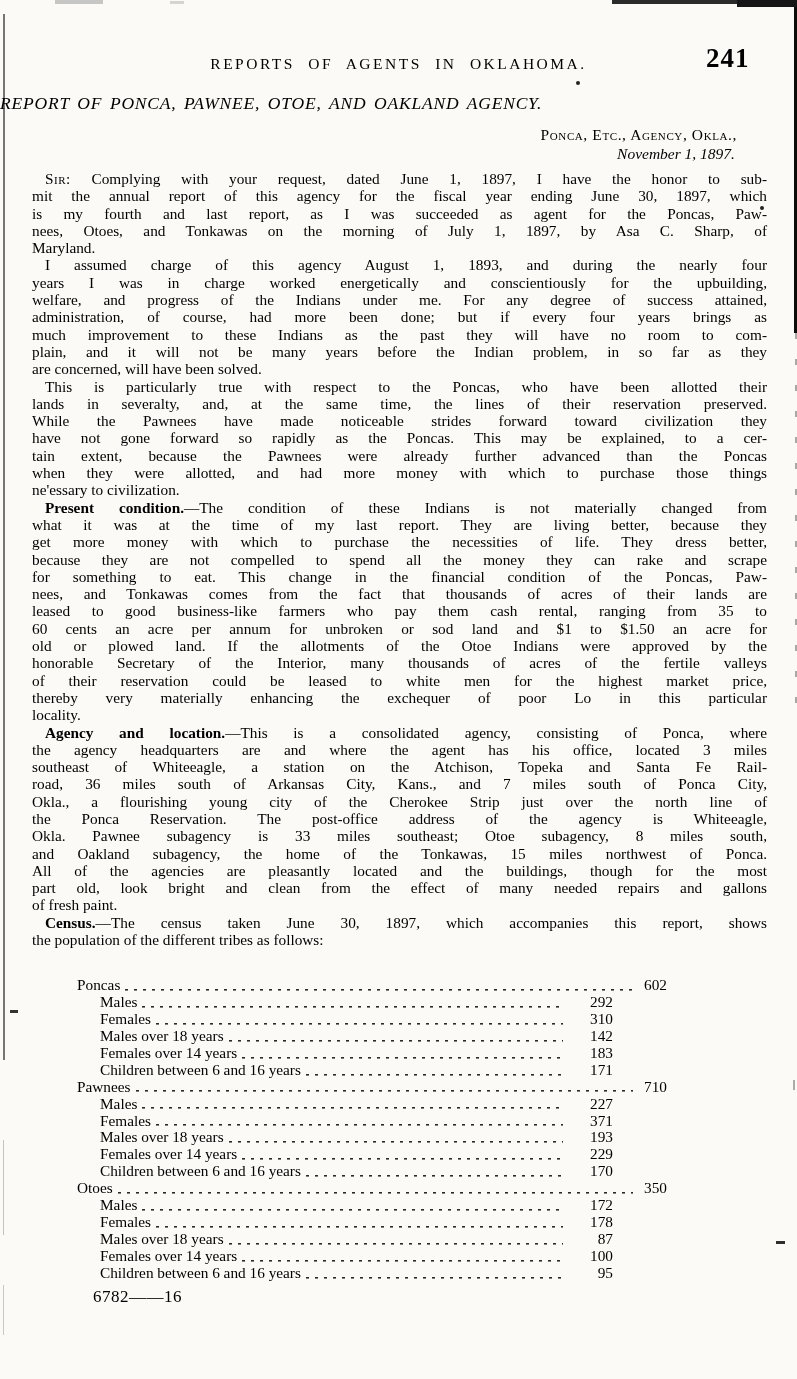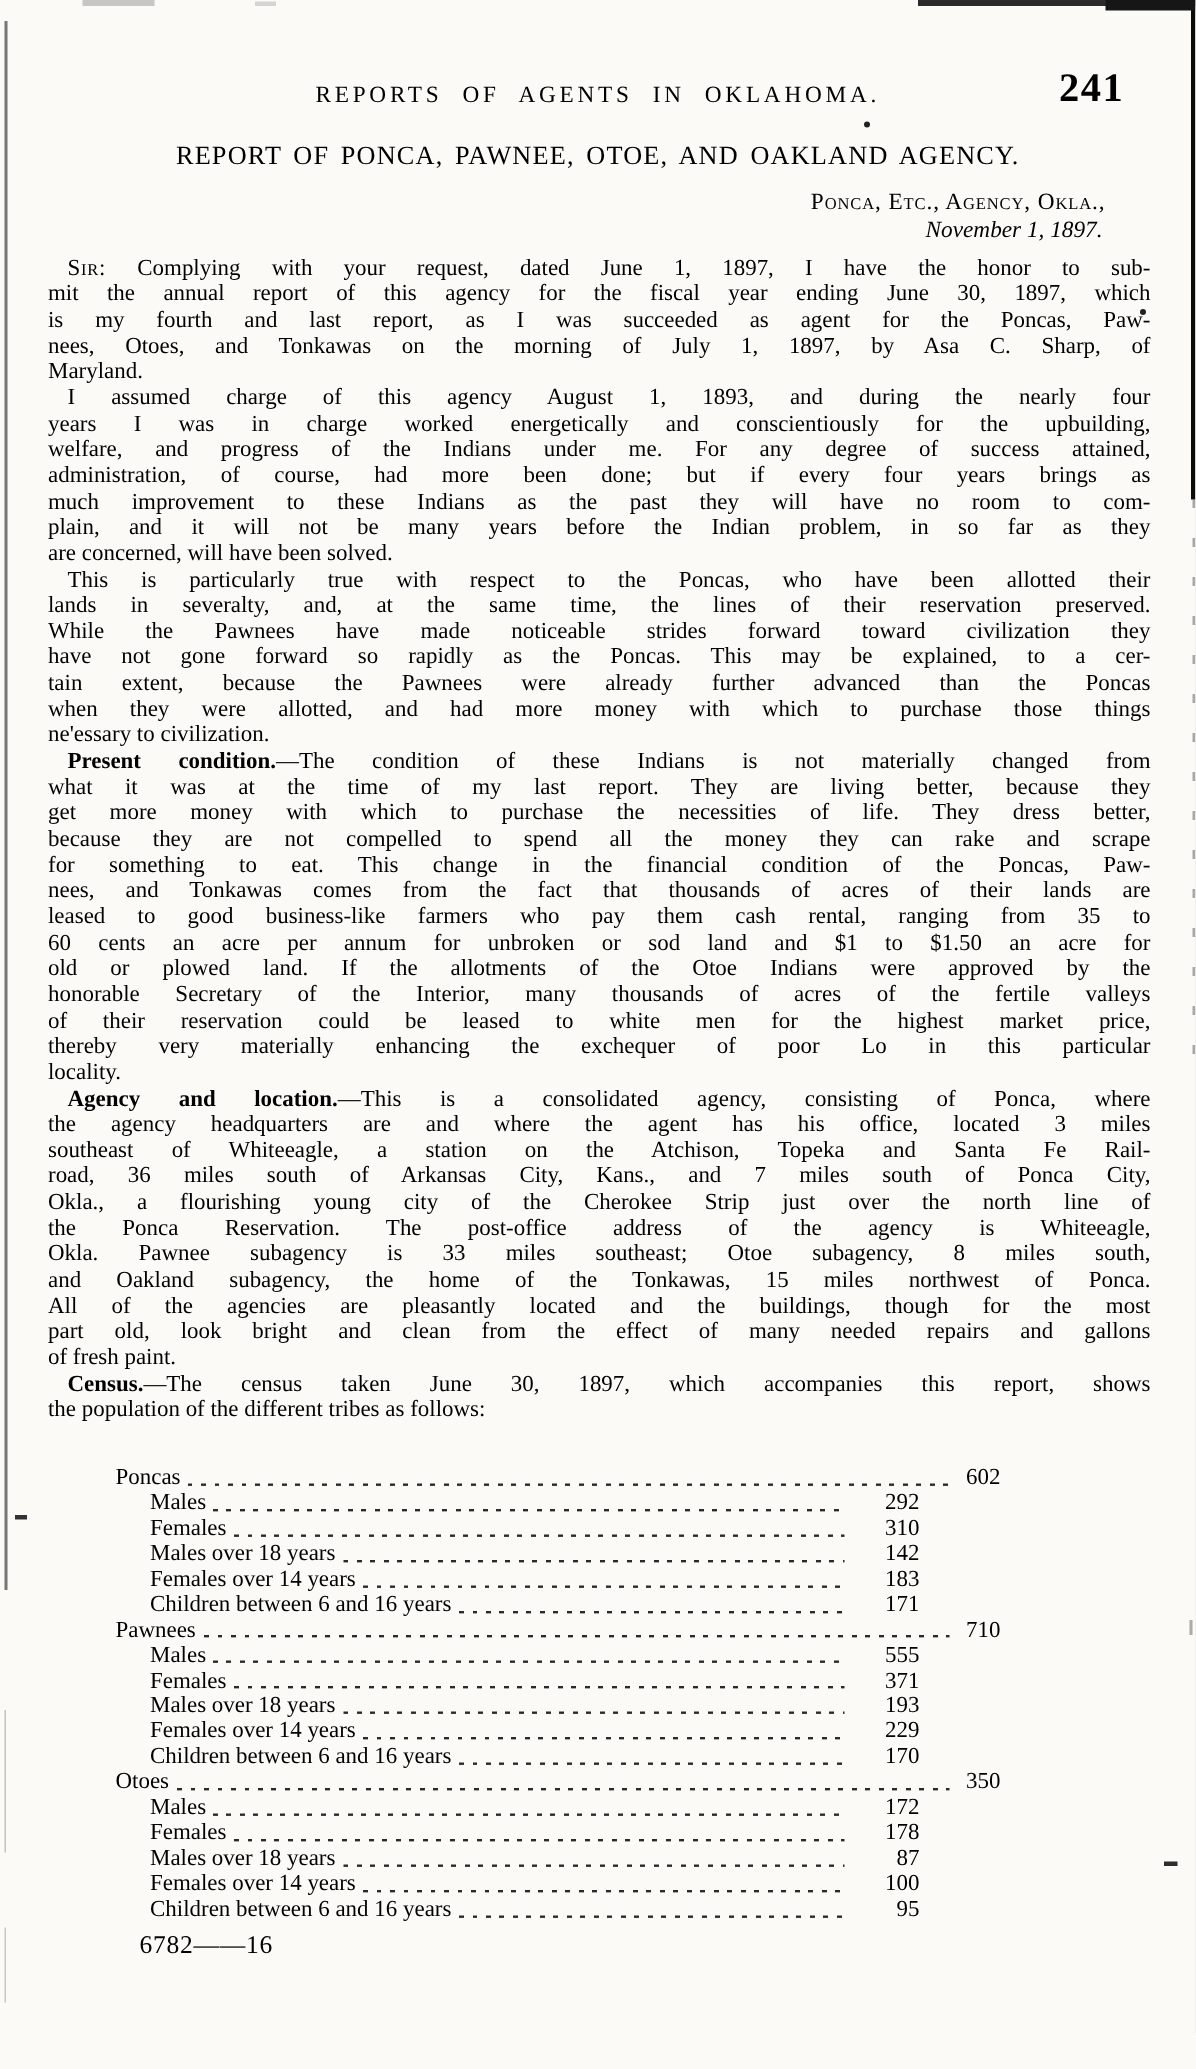--- a/index.html
+++ b/index.html
@@ -6,22 +6,22 @@
   html,body { margin:0; padding:0; background:#e8e8e6; }
   .page {
     position:relative; width:797px; height:1379px; overflow:hidden;
     background:#fbfaf7; color:#000000;
     font-family:"Liberation Serif","DejaVu Serif",serif;
   }
   
   .running-head { position:absolute; top:55px; left:0; width:100%; text-align:center;
     font-size:15.5px; letter-spacing:2.5px; word-spacing:7px; }
   .page-number { position:absolute; top:43px; left:666px; font-size:27px; font-weight:700; letter-spacing:1px;margin-left:40px; }
-  .report-title { position:absolute; top:93px; left:0; width:100%; text-align:center;
-    font-size:17.5px; letter-spacing:0.8px; word-spacing:2.5px; }
+  .report-title { position:absolute; top:93px; left:0; width:100%; 
+    font-size:17.5px; letter-spacing:0.8px; word-spacing:2.5px;font-style:italic; }
   .dateline-place { position:absolute; top:126px; right:60px; font-size:15.5px;
     font-variant:small-caps; letter-spacing:0.6px; }
   .dateline-date { position:absolute; top:145px; right:62px; font-size:15.5px; font-style:italic; }
   
   .body-text { position:absolute; top:170px; left:32px; width:735px;
     font-size:15.3px; line-height:17.3px; }
   .line { text-align:justify; text-align-last:justify; }
   .line.last { text-align-last:left; }
   .line.first { padding-left:13px; }
   .lead.smallcaps { font-variant:small-caps; letter-spacing:0.5px; }
@@ -167,21 +167,21 @@
         <span class="spacer"></span>
       </div>
       <div class="crow">
         <span class="label">Pawnees</span>
         <span class="leader"></span>
         <span class="total">710</span>
       </div>
       <div class="crow sub">
         <span class="label">Males</span>
         <span class="leader"></span>
-        <span class="value">555</span>
+        <span class="value">227</span>
         <span class="spacer"></span>
       </div>
       <div class="crow sub">
         <span class="label">Females</span>
         <span class="leader"></span>
         <span class="value">371</span>
         <span class="spacer"></span>
       </div>
       <div class="crow sub">
         <span class="label">Males over 18 years</span>

